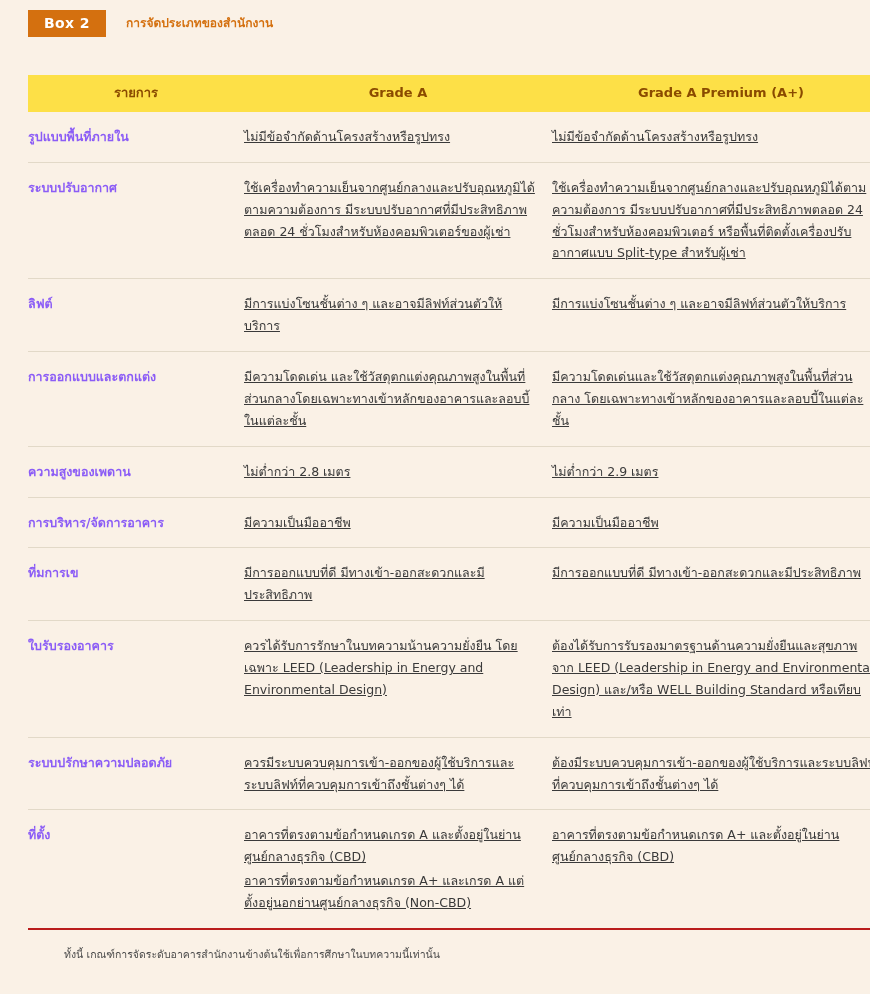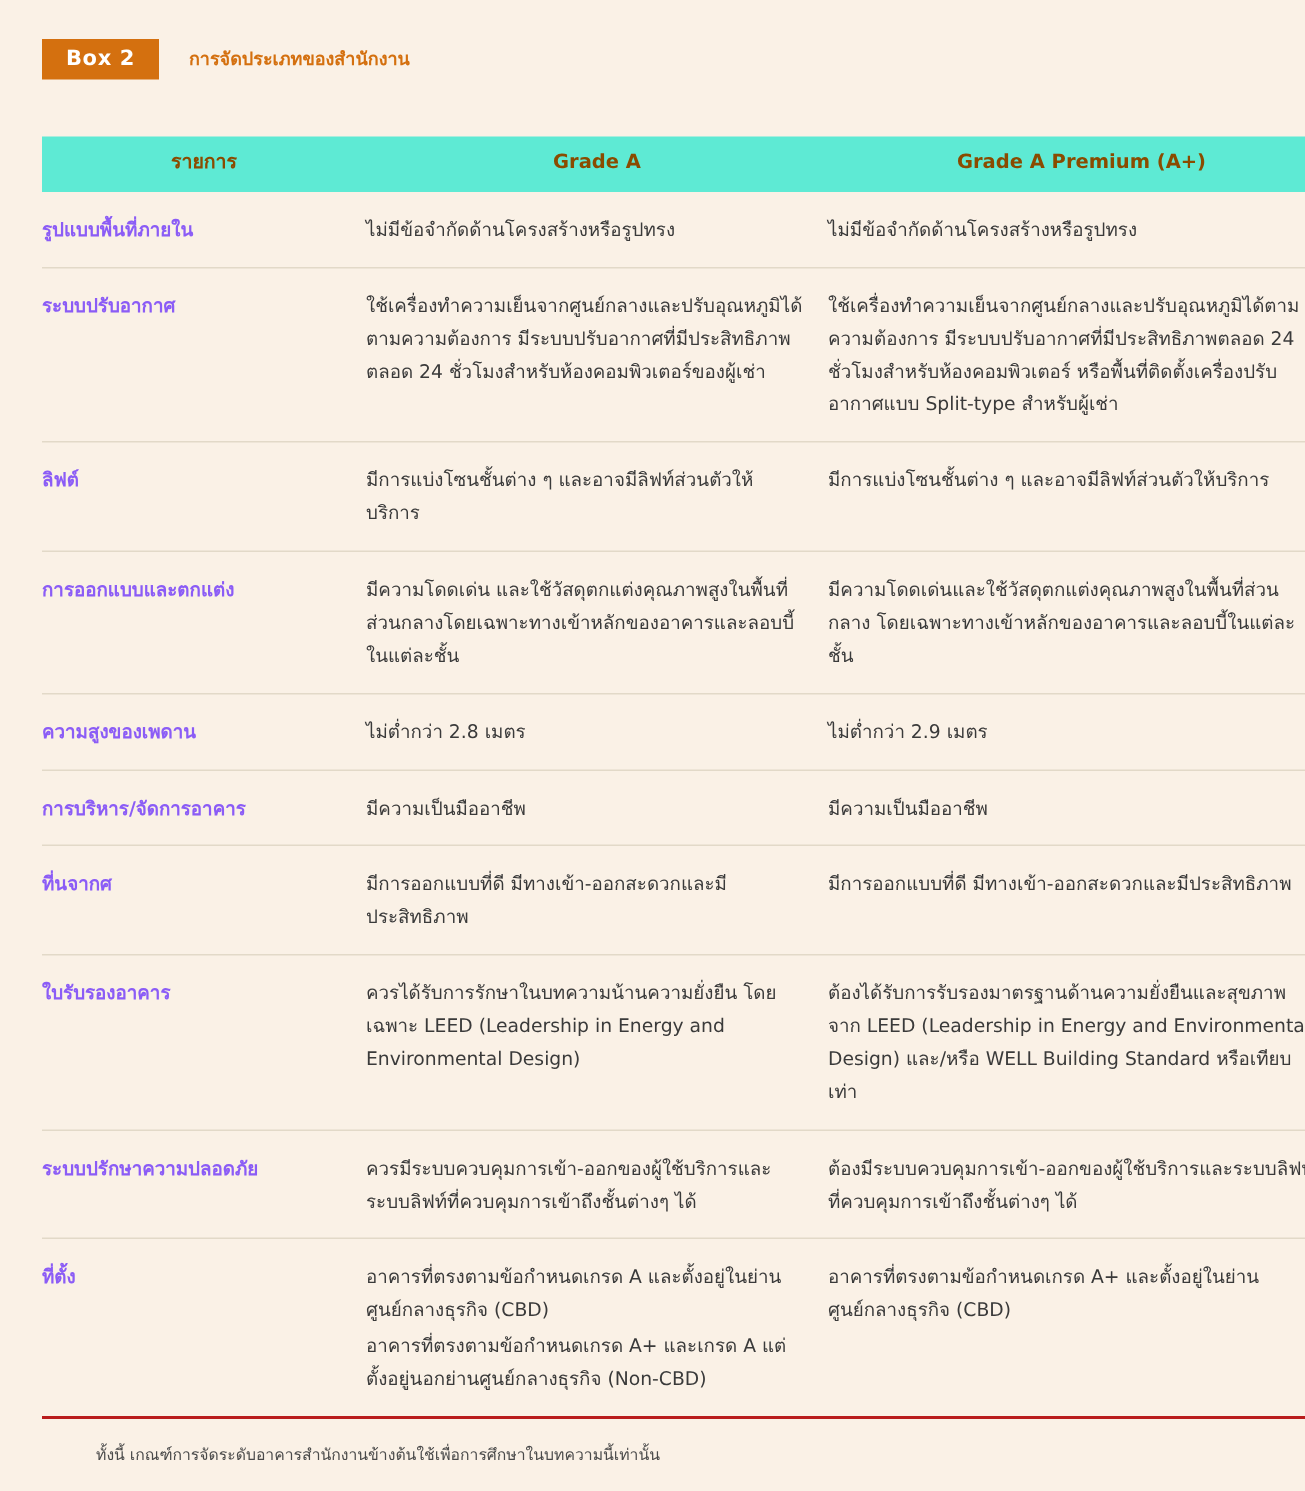--- a/index.html
+++ b/index.html
@@ -19,21 +19,21 @@
     width: 870px;
     height: 994px;
     box-sizing: border-box;
     padding: 0 28px;
   }
 
   
   .header {
     display: flex;
     align-items: center;
-    padding-top: 26px;
+    padding-top: 10px;
     padding-bottom: 8px;
   }
   .box-tag {
     background: #d4700f;
     color: #ffffff;
     font-size: 14px;
     font-weight: bold;
     letter-spacing: .4px;
     padding: 6px 16px 7px 16px;
     line-height: 1;
@@ -49,21 +49,21 @@
   
   .table-wrap {
     margin-top: 30px;
   }
   table.box-table {
     width: 814px;
     border-collapse: collapse;
     table-layout: fixed;
   }
   table.box-table th {
-    background: #5eead4;
+    background: #fde047;
     color: #8a4b00;
     font-size: 13px;
     font-weight: bold;
     text-align: center;
     padding: 10px 8px;
     border: none;
     line-height: 1.3;
   }
   table.box-table th.col-item { width: 200px; }
   table.box-table th.col-a    { width: 292px; }
@@ -82,20 +82,21 @@
   td.item {
     font-weight: bold;
     color: #8b5cf6;
     padding-left: 10px;
     padding-right: 12px;
   }
   td.cell {
     color: #3a3a3a;
     padding-left: 4px;
     padding-right: 18px;
+    text-decoration: underline;
   }
   td.cell p {
     margin: 0;
   }
   td.cell p + p {
     margin-top: 2px;
   }
 
   
   .notes {
@@ -177,21 +178,21 @@
         <tr>
           <td class="item">การบริหาร/จัดการอาคาร</td>
           <td class="cell">
               <p>มีความเป็นมืออาชีพ</p>
             </td>
           <td class="cell">
               <p>มีความเป็นมืออาชีพ</p>
             </td>
         </tr>
         <tr>
-          <td class="item">ที่นจากศ</td>
+          <td class="item">ที่มการเข</td>
           <td class="cell">
               <p>มีการออกแบบที่ดี มีทางเข้า-ออกสะดวกและมีประสิทธิภาพ</p>
             </td>
           <td class="cell">
               <p>มีการออกแบบที่ดี มีทางเข้า-ออกสะดวกและมีประสิทธิภาพ</p>
             </td>
         </tr>
         <tr>
           <td class="item">ใบรับรองอาคาร</td>
           <td class="cell">

